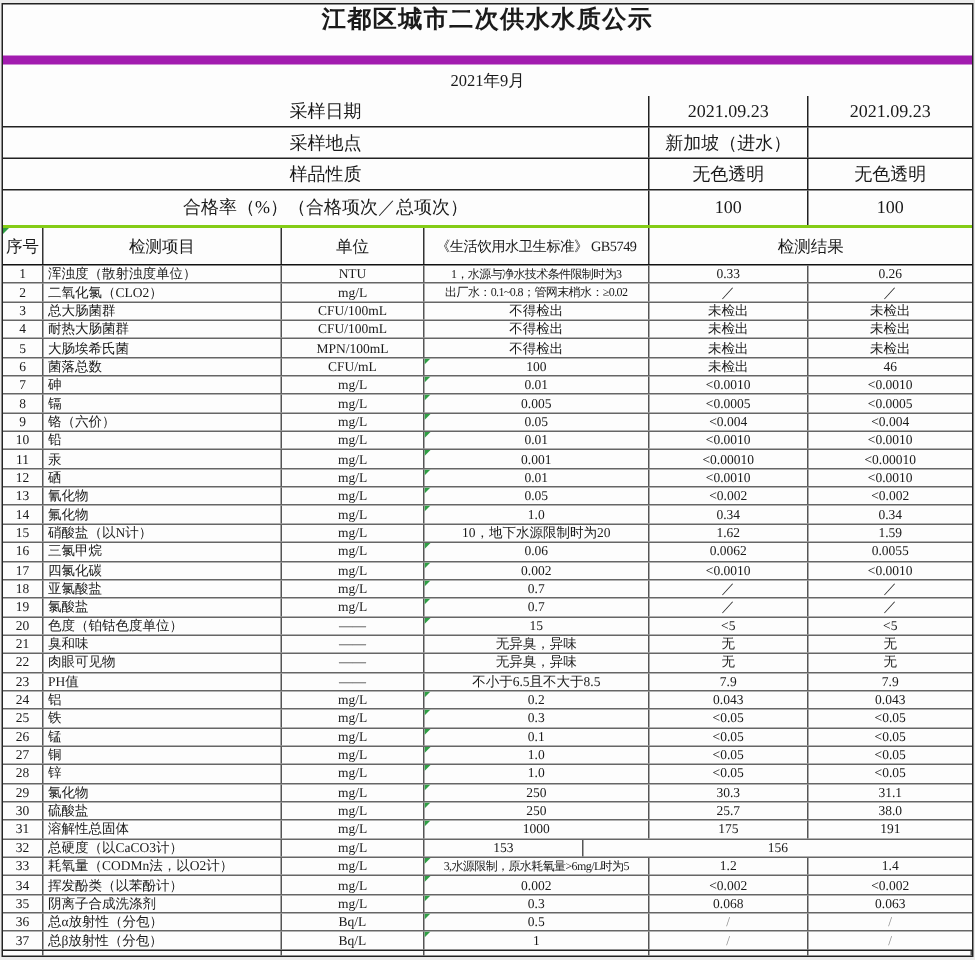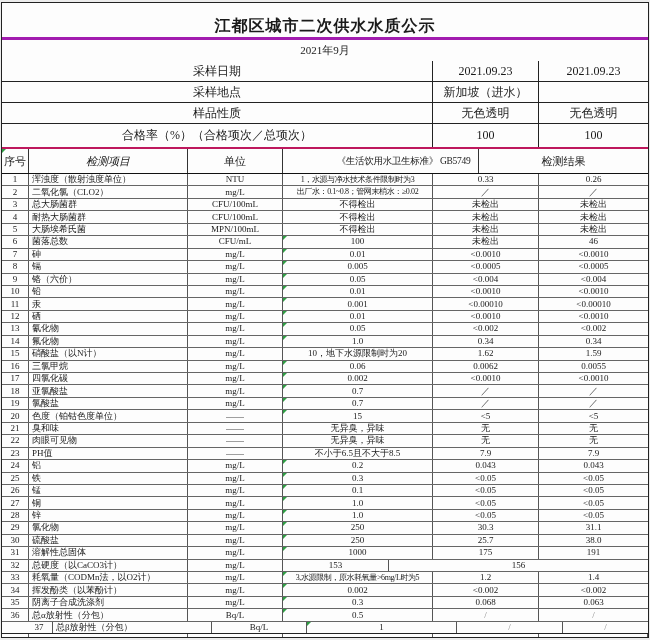--- a/index.html
+++ b/index.html
@@ -21,35 +21,35 @@
     box-sizing:border-box;border-right:1px solid #555;
     display:flex;align-items:center;justify-content:center;
     overflow:hidden;white-space:nowrap;position:relative;
   }
   .w1{width:27px;}
   .w2{width:159px;justify-content:flex-start;padding-left:3px;}
   .w3{width:95px;}
   .w4{width:150px;}
   .w5{width:106px;}
   .w6{flex:1;border-right:none;}
-  .title-row{height:34px;border-bottom:3px solid #a21caf;display:flex;align-items:flex-end;justify-content:center;}
+  .title-row{height:34px;border-bottom:6px solid #a21caf;display:flex;align-items:flex-start;justify-content:center;}
   .title-row span{font-weight:bold;font-size:16px;letter-spacing:1px;}
   .subtitle-row{height:21px;display:flex;align-items:center;justify-content:center;font-size:11px;}
   .info-row{height:21px;font-size:12px;}
   .info-row .lbl{width:431px;border-right:1px solid #222;}
   .info-row .v1{width:106px;border-right:1px solid #222;}
   .info-row .v2{flex:1;border-right:none;}
-  .info-row.last{height:25px;border-bottom:2px solid #be185d;}
+  .info-row.last{height:25px;border-bottom:2px solid #84cc16;}
   .header-row{height:25px;font-size:11px;border-bottom:1px solid #111;}
   .header-row .c{border-right:1px solid #333;}
   .header-row .w6x{flex:1;border-right:none;}
-  .hdr-std{font-size:9.5px;letter-spacing:-0.3px;margin-left:46px;}
+  .hdr-std{font-size:9.5px;letter-spacing:-0.3px;}
   .data{flex:1;display:flex;flex-direction:column;}
   .data .row{flex:1;font-size:9px;border-bottom:1px solid #666;line-height:1;}
-  .data .row:last-child{border-bottom:1px solid #222;padding-left:24px;}
+  .data .row:last-child{border-bottom:1px solid #222;}
   .bottom-strip{height:3px;border-bottom:none;}
   .bottom-strip .c{border-right:1px solid #555;}
   .tight{font-size:8px;letter-spacing:-0.4px;}
   .dim{color:#8a8a8a;}
   .mk{
     position:absolute;left:0;top:0;width:0;height:0;
     border-top:4px solid #2f9e44;border-right:4px solid transparent;
   }
 </style>
 </head>
@@ -83,21 +83,21 @@
     <div class="c lbl">合格率（%）（合格项次／总项次）</div>
     <div class="c v1">100</div>
     <div class="c v2">100</div>
   </div>
 
   <div class="row header-row">
     <div class="c w1">
       <i class="mk"></i>
       <span>序号</span>
     </div>
-    <div class="c w2" style="justify-content:center;padding-left:0;font-style:italic;">检测项目</div>
+    <div class="c w2" style="justify-content:center;padding-left:0;">检测项目</div>
     <div class="c w3">单位</div>
     <div class="c w4 hdr-std">《生活饮用水卫生标准》 GB5749</div>
     <div class="c w6x">检测结果</div>
   </div>
 
   <div class="data" id="data-rows">
   <div class="row data-row">
     <div class="c w1">1</div>
     <div class="c w2">浑浊度（散射浊度单位）</div>
     <div class="c w3">NTU</div>

